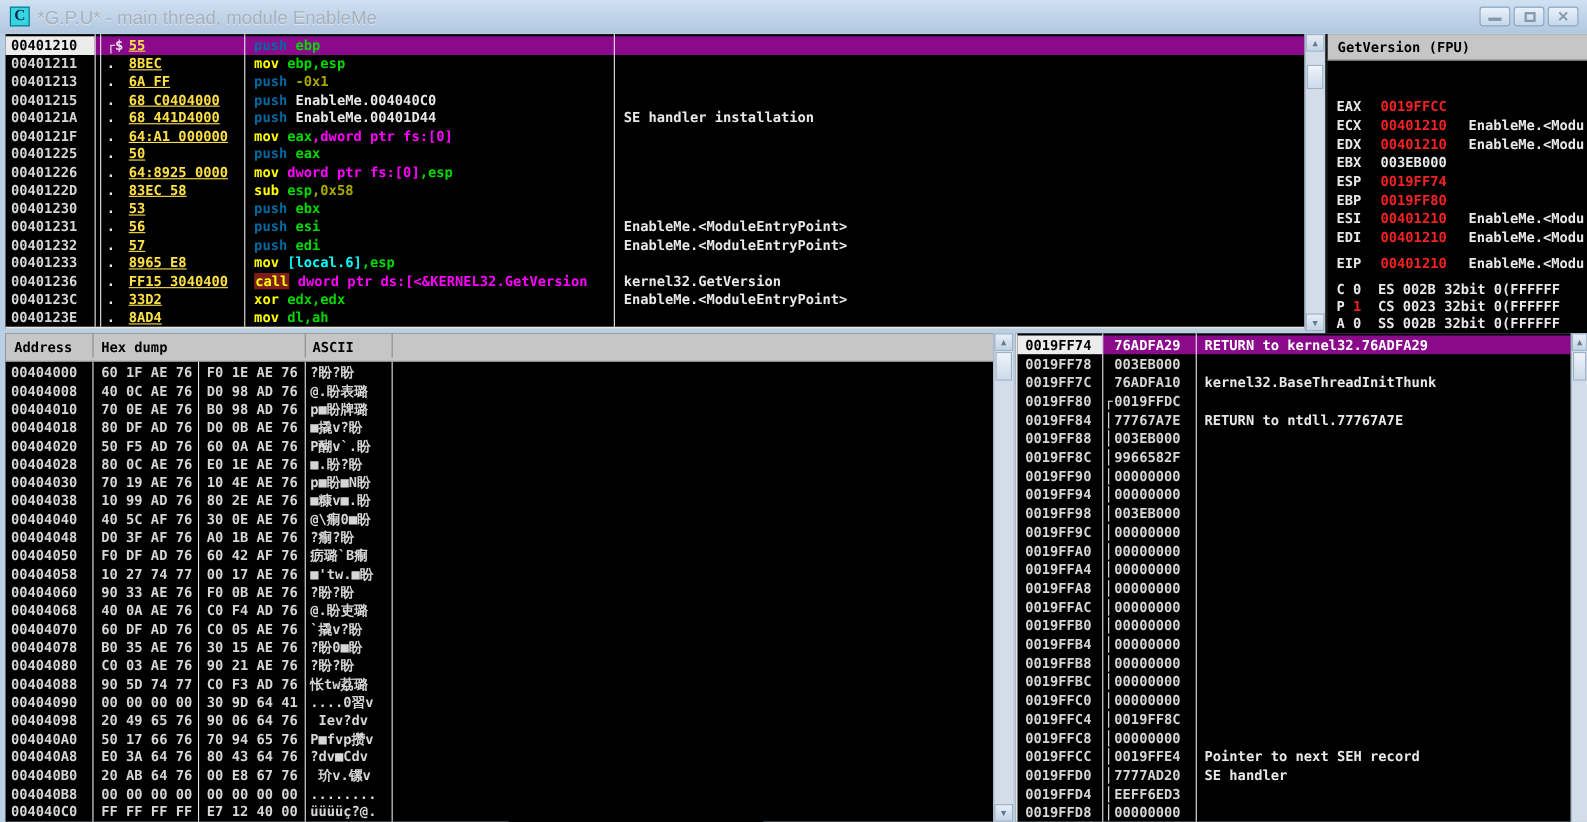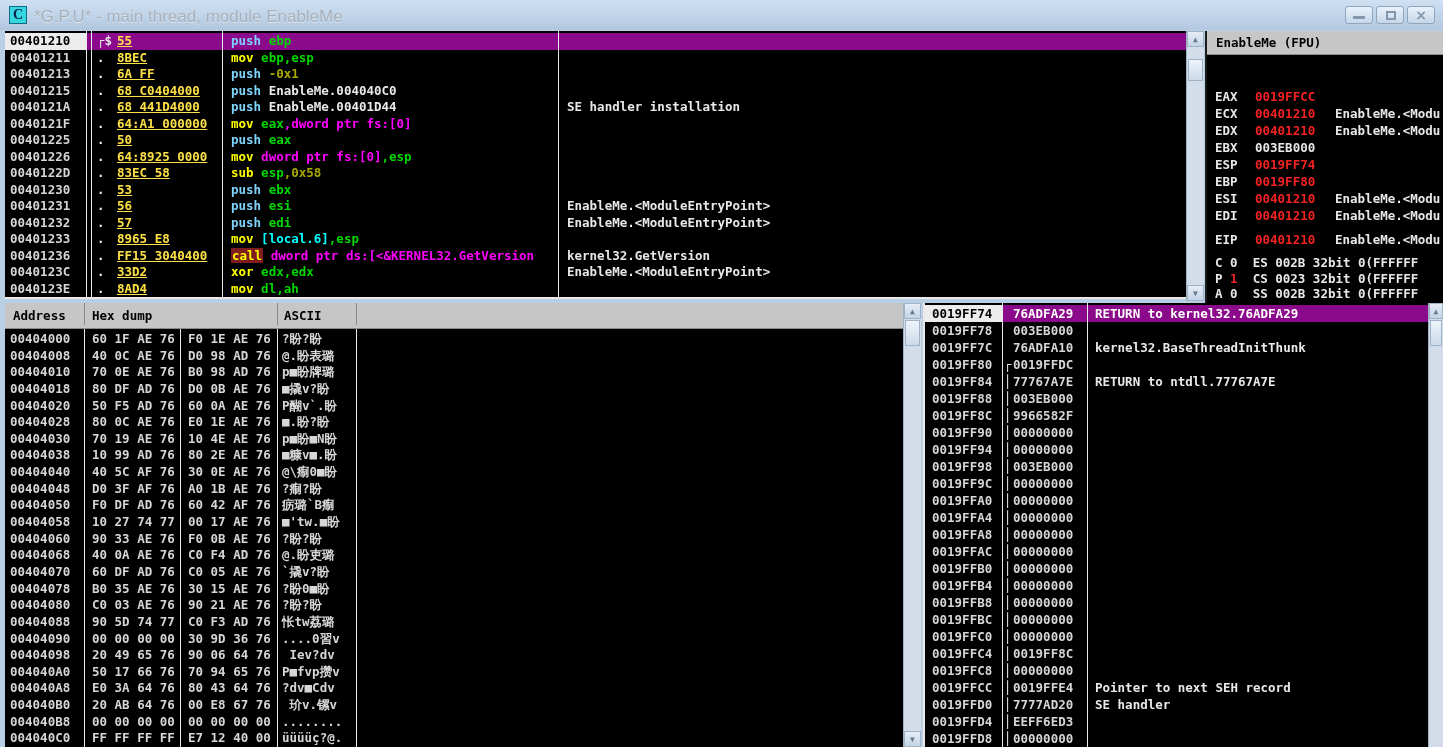--- a/index.html
+++ b/index.html
@@ -36,21 +36,21 @@
   .drow { position:relative; height:16.5px; line-height:16.5px; white-space:pre; }
   .drow span { position:absolute; top:0; }
   .d-addr { left:0; width:81px; padding-left:5px; color:#d6d6d6; }
   .d-pre  { left:92px; color:#e8e8e8; }
   .d-bytes{ left:112px; color:#fde047;text-decoration:underline; }
   .d-instr{ left:226px; width:330px; overflow:hidden; }
   .d-comm { left:562px; color:#e8e8e8; }
   .drow.sel::before { content:""; position:absolute; left:81px; right:0; top:0; bottom:0; background:#8b0a8b; }
   .drow.sel .d-addr { background:#ececec; color:#000; }
   .drow span i { font-style:normal; position:static; }
-  .c-b{color:#7dd3fc}.c-y{color:#ffff00}.c-g{color:#00d800}.c-w{color:#e8e8e8}
+  .c-b{color:#0369a1}.c-y{color:#ffff00}.c-g{color:#00d800}.c-w{color:#e8e8e8}
   .c-m{color:#ff00ff}.c-c{color:#00ffff}.c-o{color:#a8a800}
   .c-hl{color:#ffff00;background:#7f1d1d;padding:0 1px}
 
   
   .vscroll { position:absolute; background:#d2dde9; border-left:1px solid #9fb2c6; z-index:8; }
   .sb-btn { position:absolute; left:0; width:100%; height:16px; background:linear-gradient(#e6eef7,#c3d4e6);
             border:1px solid #9fb2c6; color:#64788f; font-size:8px; text-align:center; line-height:15px; }
   .sb-thumb { position:absolute; left:1px; right:1px; background:linear-gradient(#eef4fa,#ccdaea);
               border:1px solid #9fb2c6; }
 
@@ -131,21 +131,21 @@
   <div class="vline" style="left:217px;top:0;bottom:0;"></div>
   <div class="vline" style="left:553px;top:0;bottom:0;"></div>
 </div>
 <div class="vscroll" style="left:1186px;top:31px;width:18px;height:270px;">
   <div class="sb-btn" style="top:0;">▲</div>
   <div class="sb-thumb" style="top:28px;height:22px;"></div>
   <div class="sb-btn" style="bottom:0;">▼</div>
 </div>
 
 <div id="registers" class="mono">
-  <div id="reg-header" class="grey-header">EnableMe (FPU)</div>
+  <div id="reg-header" class="grey-header">GetVersion (FPU)</div>
   <div id="reg-rows" style="position:absolute;left:0;top:55px;width:100%;">
       <div class="rrow" style="top: 2px;"><span class="r-name">EAX</span><span class="r-val red">0019FFCC</span></div>
       <div class="rrow" style="top: 19px;"><span class="r-name">ECX</span><span class="r-val red">00401210</span><span class="r-note">EnableMe.&lt;Modu</span></div>
       <div class="rrow" style="top: 36px;"><span class="r-name">EDX</span><span class="r-val red">00401210</span><span class="r-note">EnableMe.&lt;Modu</span></div>
       <div class="rrow" style="top: 53px;"><span class="r-name">EBX</span><span class="r-val wht">003EB000</span></div>
       <div class="rrow" style="top: 70px;"><span class="r-name">ESP</span><span class="r-val red">0019FF74</span></div>
       <div class="rrow" style="top: 87px;"><span class="r-name">EBP</span><span class="r-val red">0019FF80</span></div>
       <div class="rrow" style="top: 104px;"><span class="r-name">ESI</span><span class="r-val red">00401210</span><span class="r-note">EnableMe.&lt;Modu</span></div>
       <div class="rrow" style="top: 121px;"><span class="r-name">EDI</span><span class="r-val red">00401210</span><span class="r-note">EnableMe.&lt;Modu</span></div>
       <div class="rrow" style="top: 145px;"><span class="r-name">EIP</span><span class="r-val red">00401210</span><span class="r-note">EnableMe.&lt;Modu</span></div>
@@ -178,21 +178,21 @@
       <div class="hrow"><span class="h-addr">00404040</span><span class="h-g1">40 5C AF 76</span><span class="h-g2">30 0E AE 76</span><span class="h-asc">@\痸0■盼</span></div>
       <div class="hrow"><span class="h-addr">00404048</span><span class="h-g1">D0 3F AF 76</span><span class="h-g2">A0 1B AE 76</span><span class="h-asc">?痸?盼</span></div>
       <div class="hrow"><span class="h-addr">00404050</span><span class="h-g1">F0 DF AD 76</span><span class="h-g2">60 42 AF 76</span><span class="h-asc">疬璐`B痸</span></div>
       <div class="hrow"><span class="h-addr">00404058</span><span class="h-g1">10 27 74 77</span><span class="h-g2">00 17 AE 76</span><span class="h-asc">■'tw.■盼</span></div>
       <div class="hrow"><span class="h-addr">00404060</span><span class="h-g1">90 33 AE 76</span><span class="h-g2">F0 0B AE 76</span><span class="h-asc">?盼?盼</span></div>
       <div class="hrow"><span class="h-addr">00404068</span><span class="h-g1">40 0A AE 76</span><span class="h-g2">C0 F4 AD 76</span><span class="h-asc">@.盼吏璐</span></div>
       <div class="hrow"><span class="h-addr">00404070</span><span class="h-g1">60 DF AD 76</span><span class="h-g2">C0 05 AE 76</span><span class="h-asc">`撬v?盼</span></div>
       <div class="hrow"><span class="h-addr">00404078</span><span class="h-g1">B0 35 AE 76</span><span class="h-g2">30 15 AE 76</span><span class="h-asc">?盼0■盼</span></div>
       <div class="hrow"><span class="h-addr">00404080</span><span class="h-g1">C0 03 AE 76</span><span class="h-g2">90 21 AE 76</span><span class="h-asc">?盼?盼</span></div>
       <div class="hrow"><span class="h-addr">00404088</span><span class="h-g1">90 5D 74 77</span><span class="h-g2">C0 F3 AD 76</span><span class="h-asc">怅tw荔璐</span></div>
-      <div class="hrow"><span class="h-addr">00404090</span><span class="h-g1">00 00 00 00</span><span class="h-g2">30 9D 36 76</span><span class="h-asc">....0習v</span></div>
+      <div class="hrow"><span class="h-addr">00404090</span><span class="h-g1">00 00 00 00</span><span class="h-g2">30 9D 64 41</span><span class="h-asc">....0習v</span></div>
       <div class="hrow"><span class="h-addr">00404098</span><span class="h-g1">20 49 65 76</span><span class="h-g2">90 06 64 76</span><span class="h-asc"> Iev?dv</span></div>
       <div class="hrow"><span class="h-addr">004040A0</span><span class="h-g1">50 17 66 76</span><span class="h-g2">70 94 65 76</span><span class="h-asc">P■fvp攒v</span></div>
       <div class="hrow"><span class="h-addr">004040A8</span><span class="h-g1">E0 3A 64 76</span><span class="h-g2">80 43 64 76</span><span class="h-asc">?dv■Cdv</span></div>
       <div class="hrow"><span class="h-addr">004040B0</span><span class="h-g1">20 AB 64 76</span><span class="h-g2">00 E8 67 76</span><span class="h-asc"> 玠v.镙v</span></div>
       <div class="hrow"><span class="h-addr">004040B8</span><span class="h-g1">00 00 00 00</span><span class="h-g2">00 00 00 00</span><span class="h-asc">........</span></div>
       <div class="hrow"><span class="h-addr">004040C0</span><span class="h-g1">FF FF FF FF</span><span class="h-g2">E7 12 40 00</span><span class="h-asc">üüüüç?@.</span></div>
     </div>
   <div class="vline" style="left:79px; top:26px;bottom:0;"></div>
   <div class="vline" style="left:175px;top:26px;bottom:0;"></div>
   <div class="vline" style="left:272px;top:26px;bottom:0;"></div>

